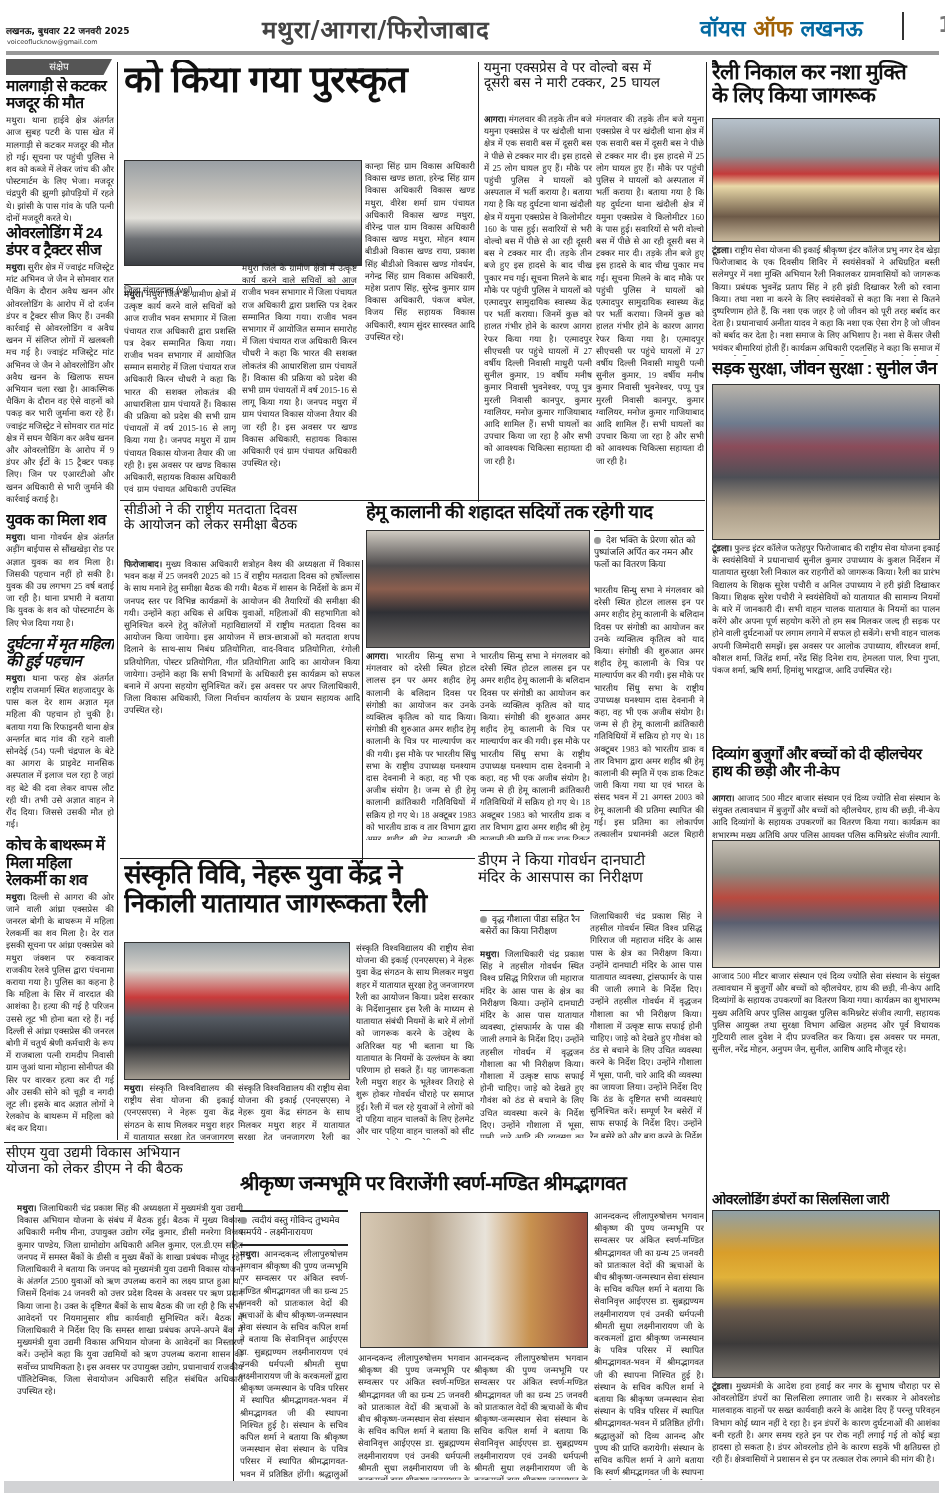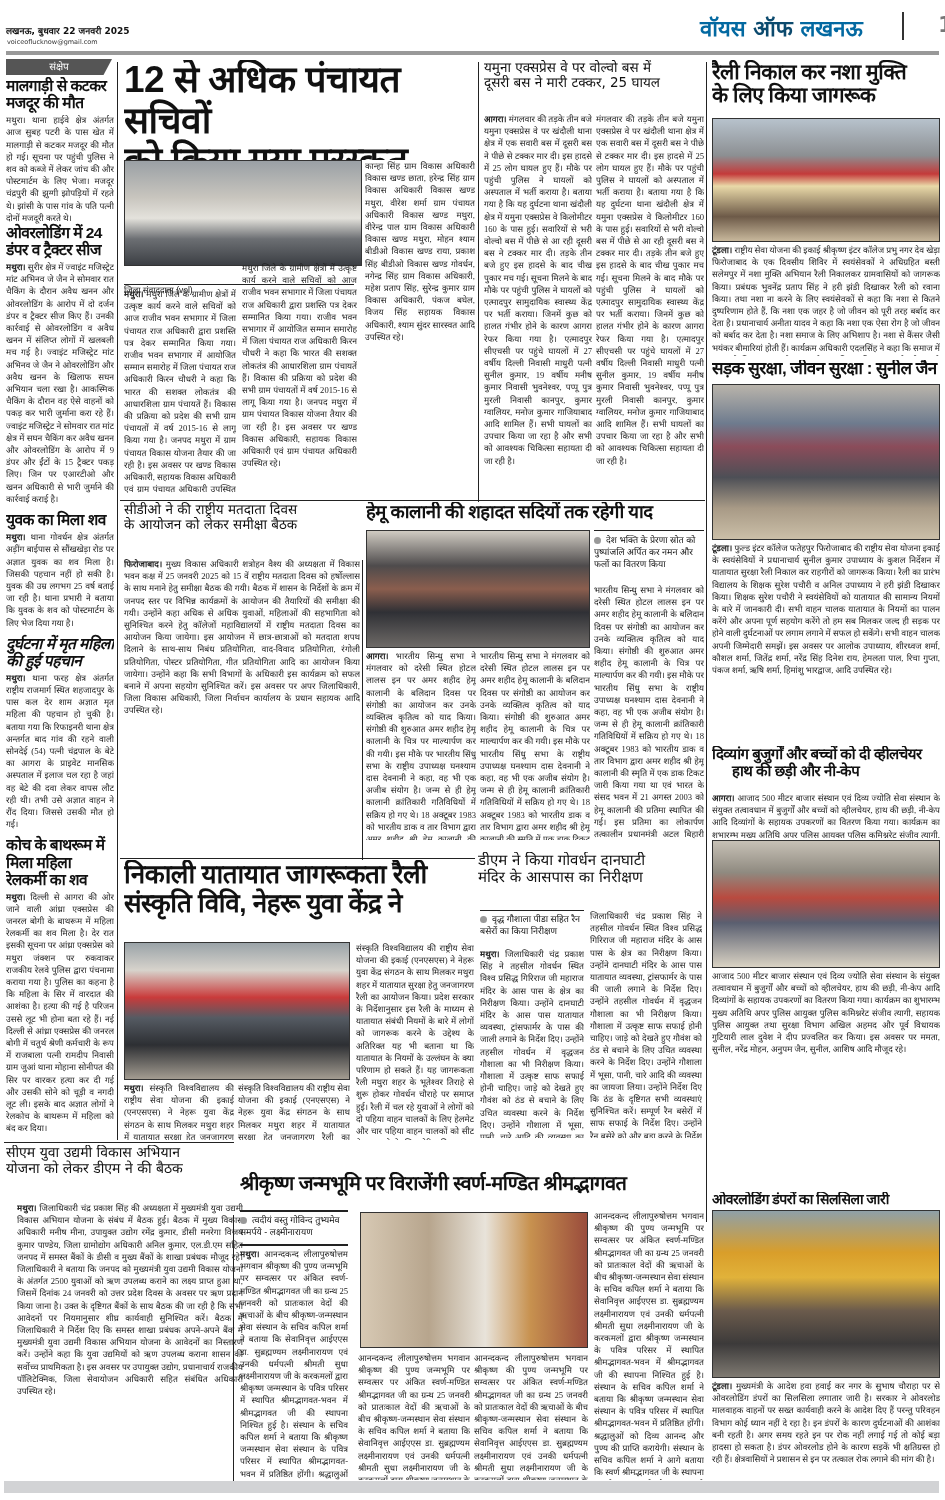--- a/index.html
+++ b/index.html
@@ -5,21 +5,21 @@
   * { box-sizing: border-box; margin: 0; padding: 0; }
   html, body { width: 945px; height: 1500px; background: #fff; overflow: hidden; }
   body { font-family: "DejaVu Sans", sans-serif; color: #111; position: relative; }
 
   .masthead { position: absolute; left: 0; top: 0; width: 945px; height: 52px; }
   .mh-date { position: absolute; left: 6px; top: 24px; font-size: 9px; font-weight: bold; }
   .mh-email { position: absolute; left: 7px; top: 38px; font-size: 6.5px; color: #333; }
   .mh-region { position: absolute; left: 262px; top: 12px; font-family: "DejaVu Serif", serif; font-weight: bold; font-size: 24px; color: #444; letter-spacing: 1px; }
   .mh-brand { position: absolute; left: 700px; top: 12px; font-family: "DejaVu Serif", serif; font-weight: bold; font-size: 22px; }
   .mh-brand .b1, .mh-brand .b3 { color: #0369a1; text-align: right; }
-  .mh-brand .b2 { color: #0c4a6e; }
+  .mh-brand .b2 { color: #a16207; }
   .mh-sep { position: absolute; left: 902px; top: 12px; width: 2px; height: 28px; background: #333; }
   .mh-page { position: absolute; left: 910px; top: 12px; font-family: "DejaVu Sans", sans-serif; font-weight: bold; font-size: 22px; color: #777; margin-left: 28px; }
   .mh-rule { position: absolute; left: 6px; top: 51px; width: 933px; height: 4px; background: #999; }
 
   .col-rule { position: absolute; width: 1px; background: #222; }
   .hrule { position: absolute; height: 1px; background: #222; }
   .thick-rule { position: absolute; height: 2px; background: #222; }
 
   .block { position: absolute; overflow: hidden; }
   .hl { font-family: "DejaVu Sans", sans-serif; font-weight: bold; line-height: 1.12; color: #111; }
@@ -37,20 +37,21 @@
   .bullet-box .dot { display: inline-block; width: 7px; height: 7px; border-radius: 50%; background: #999; margin-right: 5px; vertical-align: middle; }
 
   .bottom-band { position: absolute; left: 4px; top: 1481px; width: 935px; height: 12px; background: #d2d3d5; }
 </style>
 </head>
 <body>
 
 <div class="masthead">
   <div class="mh-date">लखनऊ, बुधवार 22 जनवरी 2025</div>
   <div class="mh-email">voiceoflucknow@gmail.com</div>
+  <div class="mh-region">मथुरा/आगरा/फिरोजाबाद</div>
   <div class="mh-brand">
     <span class="b1">वॉयस</span>
     <span class="b2">ऑफ</span>
     <span class="b3">लखनऊ</span>
   </div>
   <div class="mh-sep"></div>
   <div class="mh-page">13</div>
   <div class="mh-rule"></div>
 </div>
 
@@ -73,21 +74,20 @@
   <p class="body" style="margin-top:3px;"><span class="dl">मथुरा।</span> <span>थाना गोवर्धन क्षेत्र अंतर्गत अड़ींग बाईपास से सौंखखेड़ा रोड पर अज्ञात युवक का शव मिला है। जिसकी पहचान नहीं हो सकी है। युवक की उम्र लगभग 25 वर्ष बताई जा रही है। थाना प्रभारी ने बताया कि युवक के शव को पोस्टमार्टम के लिए भेज दिया गया है।</span></p>
 
   <div class="hl-cond" style="font-size:15.5px; margin-top:6px;font-style:italic;">दुर्घटना में मृत महिला की हुई पहचान</div>
   <p class="body" style="margin-top:3px;"><span class="dl">मथुरा।</span> <span>थाना फरह क्षेत्र अंतर्गत राष्ट्रीय राजमार्ग स्थित शहजादपुर के पास कल देर शाम अज्ञात मृत महिला की पहचान हो चुकी है। बताया गया कि रिफाइनरी थाना क्षेत्र अन्तर्गत बाद गांव की रहने वाली सोनदेई (54) पत्नी चंद्रपाल के बेटे का आगरा के प्राइवेट मानसिक अस्पताल में इलाज चल रहा है जहां वह बेटे की दवा लेकर वापस लौट रही थी। तभी उसे अज्ञात वाहन ने रौंद दिया। जिससे उसकी मौत हो गई।</span></p>
 
   <div class="hl-cond" style="font-size:15.5px; margin-top:6px;">कोच के बाथरूम में मिला महिला रेलकर्मी का शव</div>
   <p class="body" style="margin-top:3px;"><span class="dl">मथुरा।</span> <span>दिल्ली से आगरा की ओर जाने वाली आंध्रा एक्सप्रेस की जनरल बोगी के बाथरूम में महिला रेलकर्मी का शव मिला है। देर रात इसकी सूचना पर आंध्रा एक्सप्रेस को मथुरा जंक्शन पर रुकवाकर राजकीय रेलवे पुलिस द्वारा पंचनामा कराया गया है। पुलिस का कहना है कि महिला के सिर में वारदात की आशंका है। हत्या की गई है परिजन उससे लूट भी होना बता रहे हैं। नई दिल्ली से आंध्रा एक्सप्रेस की जनरल बोगी में चतुर्थ श्रेणी कर्मचारी के रूप में राजबाला पत्नी रामदीप निवासी ग्राम जुआं थाना मोहाना सोनीपत की सिर पर वारकर हत्या कर दी गई और उसकी सोने को चूड़ी व नगदी लूट ली। इसके बाद अज्ञात लोगों ने रेलकोच के बाथरूम में महिला को बंद कर दिया।</span></p>
 </div>
 
 <div class="block" style="left:124px; top:60px; width:352px; height:100px;">
-  <div class="hl-cond" style="font-size:37px;">12 से अधिक पंचायत सचिवों</div>
   <div class="hl-cond" style="font-size:37px;">को किया गया पुरस्कृत</div>
 </div>
 <div class="photo" style="left:124px; top:160px; width:238px; height:106px;">
   <div class="ph-fill" style="background: linear-gradient(180deg,#9aa0a5 0%,#c8c5be 35%,#e4e2dc 55%,#6c6f73 75%,#3c3f44 100%);"></div>
 </div>
 <div class="block caption" style="left:124px; top:284px; width:238px; height:14px;">जिला संवाददाता (vol)</div>
 <div class="hrule" style="left:124px; top:284px; width:230px;"></div>
 <div class="block body" style="left:124px; top:288px; width:112px; height:208px;">
   <span class="dl">मथुरा।</span>
   <span>मथुरा जिले के ग्रामीण क्षेत्रों में उत्कृष्ट कार्य करने वाले सचिवों को आज राजीव भवन सभागार में जिला पंचायत राज अधिकारी द्वारा प्रशस्ति पत्र देकर सम्मानित किया गया। राजीव भवन सभागार में आयोजित सम्मान समारोह में जिला पंचायत राज अधिकारी किरन चौधरी ने कहा कि भारत की सशक्त लोकतंत्र की आधारशिला ग्राम पंचायतें हैं। विकास की प्रक्रिया को प्रदेश की सभी ग्राम पंचायतों में वर्ष 2015-16 से लागू किया गया है। जनपद मथुरा में ग्राम पंचायत विकास योजना तैयार की जा रही है। इस अवसर पर खण्ड विकास अधिकारी, सहायक विकास अधिकारी एवं ग्राम पंचायत अधिकारी उपस्थित रहे।</span>
@@ -123,21 +123,21 @@
 <div class="photo" style="left:712px; top:384px; width:228px; height:156px;">
   <div class="ph-fill" style="background: linear-gradient(180deg,#b9b4ab 0%,#6e7b8e 25%,#8b4c5a 40%,#4d4f56 60%,#a89a86 80%,#cbbfa8 100%);"></div>
 </div>
 <div class="block body" style="left:712px; top:542px; width:228px; height:198px;">
   <span class="dl">टूंडला।</span>
   <span>फुल्ड इंटर कॉलेज फतेहपुर फिरोजाबाद की राष्ट्रीय सेवा योजना इकाई के स्वयंसेवियों ने प्रधानाचार्य सुनील कुमार उपाध्याय के कुशल निर्देशन में यातायात सुरक्षा रैली निकाल कर राहगीरों को जागरूक किया। रैली का प्रारंभ विद्यालय के शिक्षक सुरेश पचौरी व अनिल उपाध्याय ने हरी झंडी दिखाकर किया। शिक्षक सुरेश पचौरी ने स्वयंसेवियों को यातायात की सामान्य नियमों के बारे में जानकारी दी। सभी वाहन चालक यातायात के नियमों का पालन करेंगे और अपना पूर्ण सहयोग करेंगे तो हम सब मिलकर जल्द ही सड़क पर होने वाली दुर्घटनाओं पर लगाम लगाने में सफल हो सकेंगे। सभी वाहन चालक अपनी जिम्मेदारी समझें। इस अवसर पर आलोक उपाध्याय, शीरध्वज शर्मा, कौशल शर्मा, जितेंद्र शर्मा, नरेंद्र सिंह दिनेश राय, हेमलता पाल, रिचा गुप्ता, पंकज शर्मा, ऋषि शर्मा, हिमांशु भारद्वाज, आदि उपस्थित रहे।</span>
 </div>
 
 <div class="block" style="left:712px; top:746px; width:230px; height:46px;">
   <div class="hl-cond" style="font-size:15px;">दिव्यांग बुजुर्गों और बच्चों को दी व्हीलचेयर</div>
-  <div class="hl-cond" style="font-size:15px;margin-left:20px;">हाथ की छड़ी और नी-केप</div>
+  <div class="hl-cond" style="font-size:15px;">हाथ की छड़ी और नी-केप</div>
 </div>
 <div class="block body" style="left:712px; top:792px; width:228px; height:46px;">
   <span class="dl">आगरा।</span>
   <span>आजाद 500 मीटर बाजार संस्थान एवं दिव्य ज्योति सेवा संस्थान के संयुक्त तत्वावधान में बुजुर्गों और बच्चों को व्हीलचेयर, हाथ की छड़ी, नी-केप आदि दिव्यांगों के सहायक उपकरणों का वितरण किया गया। कार्यक्रम का शुभारम्भ मुख्य अतिथि अपर पुलिस आयुक्त पुलिस कमिश्नरेट संजीव त्यागी, सहायक पुलिस आयुक्त तथा सुरक्षा विभाग अखिल अहमद और पूर्व विधायक गुटियारी लाल दुवेश ने दीप प्रज्वलित कर किया। इस अवसर पर ममता, सुनील, नरेंद्र मोहन, अनुपम जैन, सुनील, आशिष आदि मौजूद रहे।</span>
 </div>
 <div class="photo" style="left:712px; top:840px; width:228px; height:128px;">
   <div class="ph-fill" style="background: linear-gradient(180deg,#c7c1b6 0%,#8f8a80 25%,#b94a3f 45%,#5a5f70 65%,#d9d2c3 100%);"></div>
 </div>
 <div class="block body" style="left:712px; top:970px; width:228px; height:220px;">आजाद 500 मीटर बाजार संस्थान एवं दिव्य ज्योति सेवा संस्थान के संयुक्त तत्वावधान में बुजुर्गों और बच्चों को व्हीलचेयर, हाथ की छड़ी, नी-केप आदि दिव्यांगों के सहायक उपकरणों का वितरण किया गया। कार्यक्रम का शुभारम्भ मुख्य अतिथि अपर पुलिस आयुक्त पुलिस कमिश्नरेट संजीव त्यागी, सहायक पुलिस आयुक्त तथा सुरक्षा विभाग अखिल अहमद और पूर्व विधायक गुटियारी लाल दुवेश ने दीप प्रज्वलित कर किया। इस अवसर पर ममता, सुनील, नरेंद्र मोहन, अनुपम जैन, सुनील, आशिष आदि मौजूद रहे।</div>
 
@@ -188,22 +188,22 @@
   <span class="dot"></span><span>वृद्ध गौशाला पीडा सहित रैन बसेरों का किया निरीक्षण</span>
 </div>
 <div class="block body" style="left:480px; top:948px; width:104px; height:190px;">
   <span class="dl">मथुरा।</span>
   <span>जिलाधिकारी चंद्र प्रकाश सिंह ने तहसील गोवर्धन स्थित विश्व प्रसिद्ध गिरिराज जी महाराज मंदिर के आस पास के क्षेत्र का निरीक्षण किया। उन्होंने दानघाटी मंदिर के आस पास यातायात व्यवस्था, ट्रांसफार्मर के पास की जाली लगाने के निर्देश दिए। उन्होंने तहसील गोवर्धन में वृद्धजन गौशाला का भी निरीक्षण किया। गौशाला में उत्कृष्ट साफ सफाई होनी चाहिए। जाड़े को देखते हुए गौवंश को ठंड से बचाने के लिए उचित व्यवस्था करने के निर्देश दिए। उन्होंने गौशाला में भूसा, पानी, चारे आदि की व्यवस्था का जायजा लिया। उन्होंने निर्देश दिए कि ठंड के दृष्टिगत सभी व्यवस्थाएं सुनिश्चित करें। सम्पूर्ण रैन बसेरों में साफ सफाई के निर्देश दिए। उन्होंने रैन बसेरे को और बड़ा करने के निर्देश दिए।</span>
 </div>
 <div class="block body" style="left:590px; top:910px; width:112px; height:228px;">जिलाधिकारी चंद्र प्रकाश सिंह ने तहसील गोवर्धन स्थित विश्व प्रसिद्ध गिरिराज जी महाराज मंदिर के आस पास के क्षेत्र का निरीक्षण किया। उन्होंने दानघाटी मंदिर के आस पास यातायात व्यवस्था, ट्रांसफार्मर के पास की जाली लगाने के निर्देश दिए। उन्होंने तहसील गोवर्धन में वृद्धजन गौशाला का भी निरीक्षण किया। गौशाला में उत्कृष्ट साफ सफाई होनी चाहिए। जाड़े को देखते हुए गौवंश को ठंड से बचाने के लिए उचित व्यवस्था करने के निर्देश दिए। उन्होंने गौशाला में भूसा, पानी, चारे आदि की व्यवस्था का जायजा लिया। उन्होंने निर्देश दिए कि ठंड के दृष्टिगत सभी व्यवस्थाएं सुनिश्चित करें। सम्पूर्ण रैन बसेरों में साफ सफाई के निर्देश दिए। उन्होंने रैन बसेरे को और बड़ा करने के निर्देश दिए।</div>
 
 <div class="hrule" style="left:120px; top:858px; width:355px;"></div>
 <div class="block" style="left:124px; top:860px; width:350px; height:80px;">
+  <div class="hl-cond" style="font-size:26px;">संस्कृति विवि, नेहरू युवा केंद्र ने</div>
   <div class="hl-cond" style="font-size:26px;">निकाली यातायात जागरूकता रैली</div>
-  <div class="hl-cond" style="font-size:26px;">संस्कृति विवि, नेहरू युवा केंद्र ने</div>
 </div>
 <div class="photo" style="left:124px; top:942px; width:226px; height:138px;">
   <div class="ph-fill" style="background: linear-gradient(180deg,#9aa3a8 0%,#d7d3cc 20%,#c93b3b 40%,#555b63 55%,#2d2f33 75%,#a39c91 100%);"></div>
 </div>
 <div class="block body" style="left:124px; top:1082px; width:110px; height:58px;">
   <span class="dl">मथुरा।</span>
   <span>संस्कृति विश्वविद्यालय की राष्ट्रीय सेवा योजना की इकाई (एनएसएस) ने नेहरू युवा केंद्र संगठन के साथ मिलकर मथुरा शहर में यातायात सुरक्षा हेतु जनजागरण रैली का आयोजन किया। प्रदेश सरकार के निर्देशानुसार इस रैली के माध्यम से यातायात संबंधी नियमों के बारे में लोगों को जागरूक करने के उद्देश्य के अतिरिक्त यह भी बताना था कि यातायात के नियमों के उल्लंघन के क्या परिणाम हो सकते हैं। यह जागरूकता रैली मथुरा शहर के भूतेश्वर तिराहे से शुरू होकर गोवर्धन चौराहे पर समाप्त हुई। रैली में चल रहे युवाओं ने लोगों को दो पहिया वाहन चालकों के लिए हेलमेट और चार पहिया वाहन चालकों को सीट बेल्ट लगाने के लिए प्रेरित किया। इस अवसर पर चौधरी, भानु सैनी, धर्मेंद्र कुमार, डा. नीलम ने भरपूर सहयोग दिया।</span>
 </div>
 <div class="block body" style="left:238px; top:1082px; width:112px; height:58px;">संस्कृति विश्वविद्यालय की राष्ट्रीय सेवा योजना की इकाई (एनएसएस) ने नेहरू युवा केंद्र संगठन के साथ मिलकर मथुरा शहर में यातायात सुरक्षा हेतु जनजागरण रैली का आयोजन किया। प्रदेश सरकार के निर्देशानुसार इस रैली के माध्यम से यातायात संबंधी नियमों के बारे में लोगों को जागरूक करने के उद्देश्य के अतिरिक्त यह भी बताना था कि यातायात के नियमों के उल्लंघन के क्या परिणाम हो सकते हैं। यह जागरूकता रैली मथुरा शहर के भूतेश्वर तिराहे से शुरू होकर गोवर्धन चौराहे पर समाप्त हुई। रैली में चल रहे युवाओं ने लोगों को दो पहिया वाहन चालकों के लिए हेलमेट और चार पहिया वाहन चालकों को सीट बेल्ट लगाने के लिए प्रेरित किया। इस अवसर पर चौधरी, भानु सैनी, धर्मेंद्र कुमार, डा. नीलम ने भरपूर सहयोग दिया।</div>
 <div class="block body" style="left:356px; top:942px; width:118px; height:198px;">संस्कृति विश्वविद्यालय की राष्ट्रीय सेवा योजना की इकाई (एनएसएस) ने नेहरू युवा केंद्र संगठन के साथ मिलकर मथुरा शहर में यातायात सुरक्षा हेतु जनजागरण रैली का आयोजन किया। प्रदेश सरकार के निर्देशानुसार इस रैली के माध्यम से यातायात संबंधी नियमों के बारे में लोगों को जागरूक करने के उद्देश्य के अतिरिक्त यह भी बताना था कि यातायात के नियमों के उल्लंघन के क्या परिणाम हो सकते हैं। यह जागरूकता रैली मथुरा शहर के भूतेश्वर तिराहे से शुरू होकर गोवर्धन चौराहे पर समाप्त हुई। रैली में चल रहे युवाओं ने लोगों को दो पहिया वाहन चालकों के लिए हेलमेट और चार पहिया वाहन चालकों को सीट बेल्ट लगाने के लिए प्रेरित किया। इस अवसर पर चौधरी, भानु सैनी, धर्मेंद्र कुमार, डा. नीलम ने भरपूर सहयोग दिया।</div>

